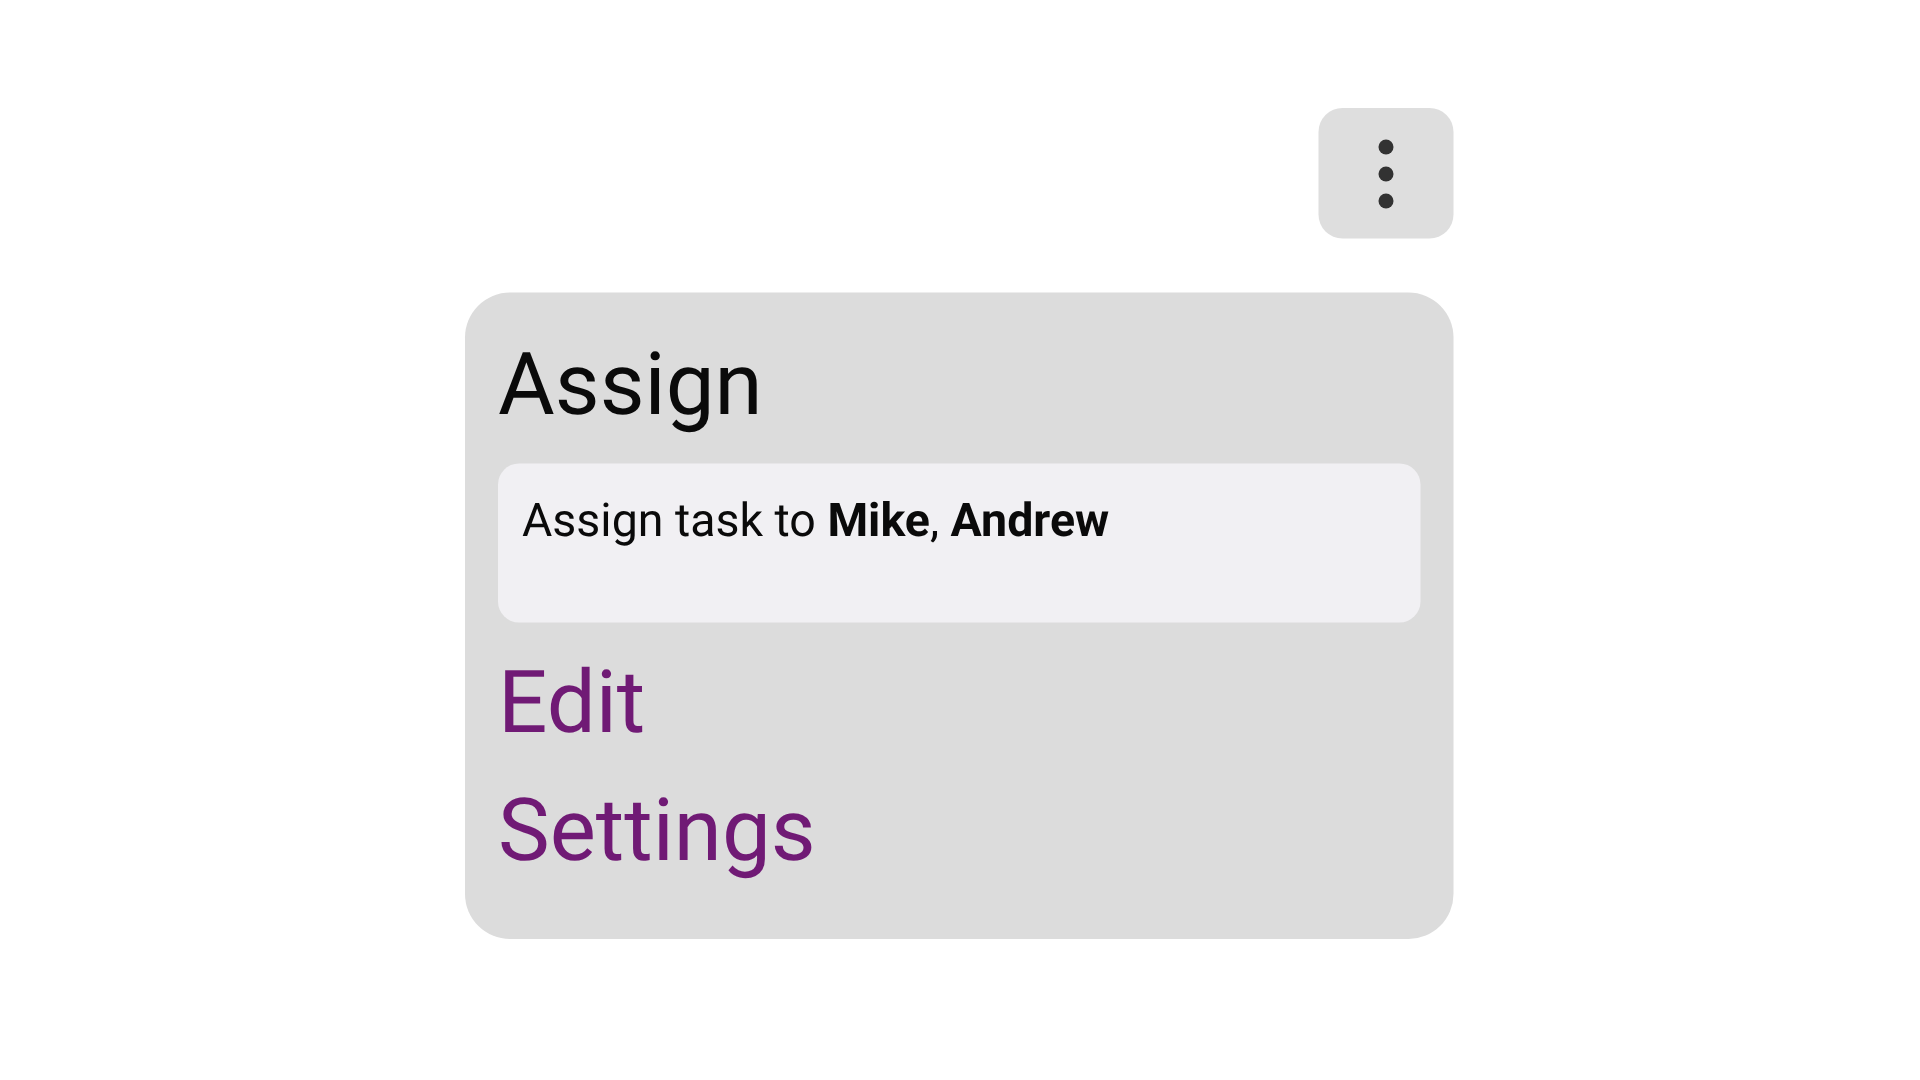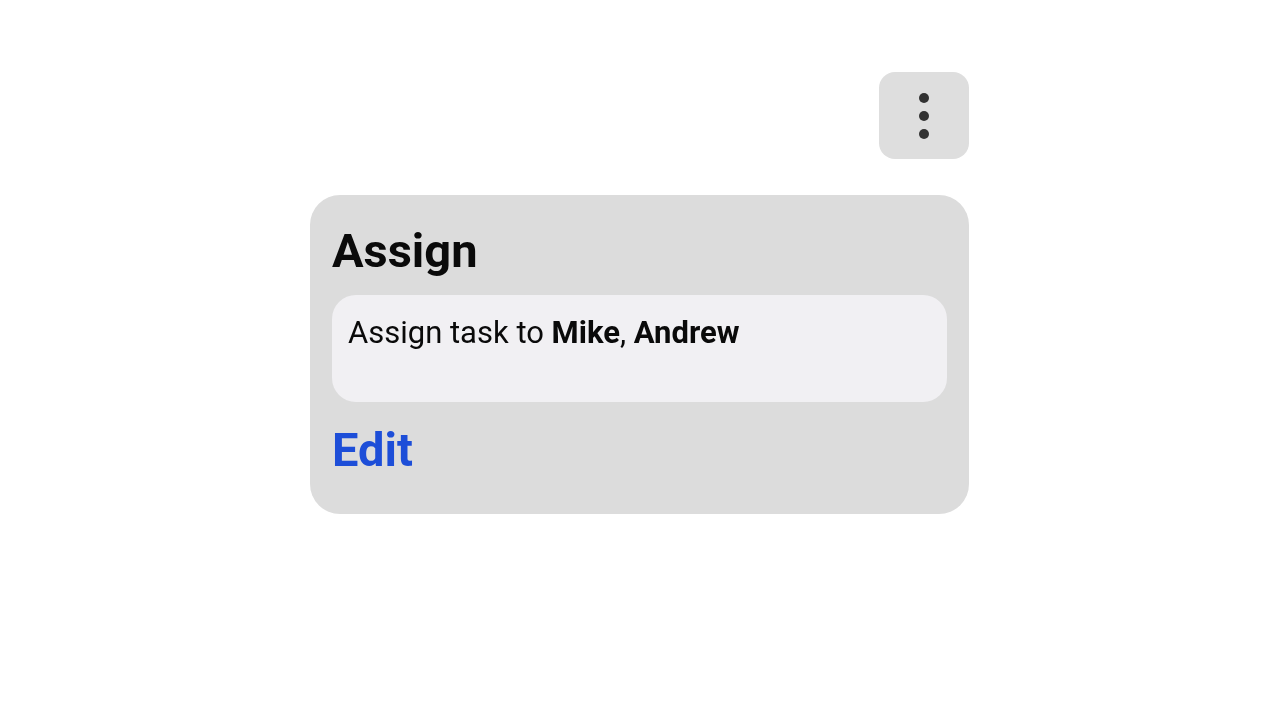--- a/index.html
+++ b/index.html
@@ -39,35 +39,35 @@
     .dropdown-panel {
       position: absolute;
       top: 195px;
       left: 310px;
       width: 659px;
       background: #dcdcdc;
       border-radius: 30px;
       padding: 20px 22px 28px 22px;
     }
     .menu-item {
-      font-size: 47px;
-      font-weight: 700;
+      font-size: 58px;
+      font-weight: 400;
       line-height: 1.2;
       padding: 8px 0;
       cursor: pointer;
     }
     .menu-item.active {
       color: #0a0a0a;
     }
     .menu-item.inactive {
-      color: #1d4ed8;
+      color: #701a75;
     }
     .assign-box {
       background: #f1f0f3;
-      border-radius: 24px;
+      border-radius: 14px;
       padding: 18px 16px 48px 16px;
       margin: 8px 0 12px 0;
     }
     .assign-text {
       font-size: 31px;
       font-weight: 400;
       color: #0a0a0a;
       line-height: 1.3;
     }
     .assign-text .bold {
@@ -86,13 +86,14 @@
 <div class="dropdown-panel">
   <div class="menu-item active">Assign</div>
 
   <div class="assign-box">
     <span class="assign-text">
       <span>Assign task to </span><span class="bold">Mike</span><span>, </span><span class="bold">Andrew</span>
     </span>
   </div>
 
   <div class="menu-item inactive">Edit</div>
+  <div class="menu-item inactive">Settings</div>
 </div>
 
 </body></html>

